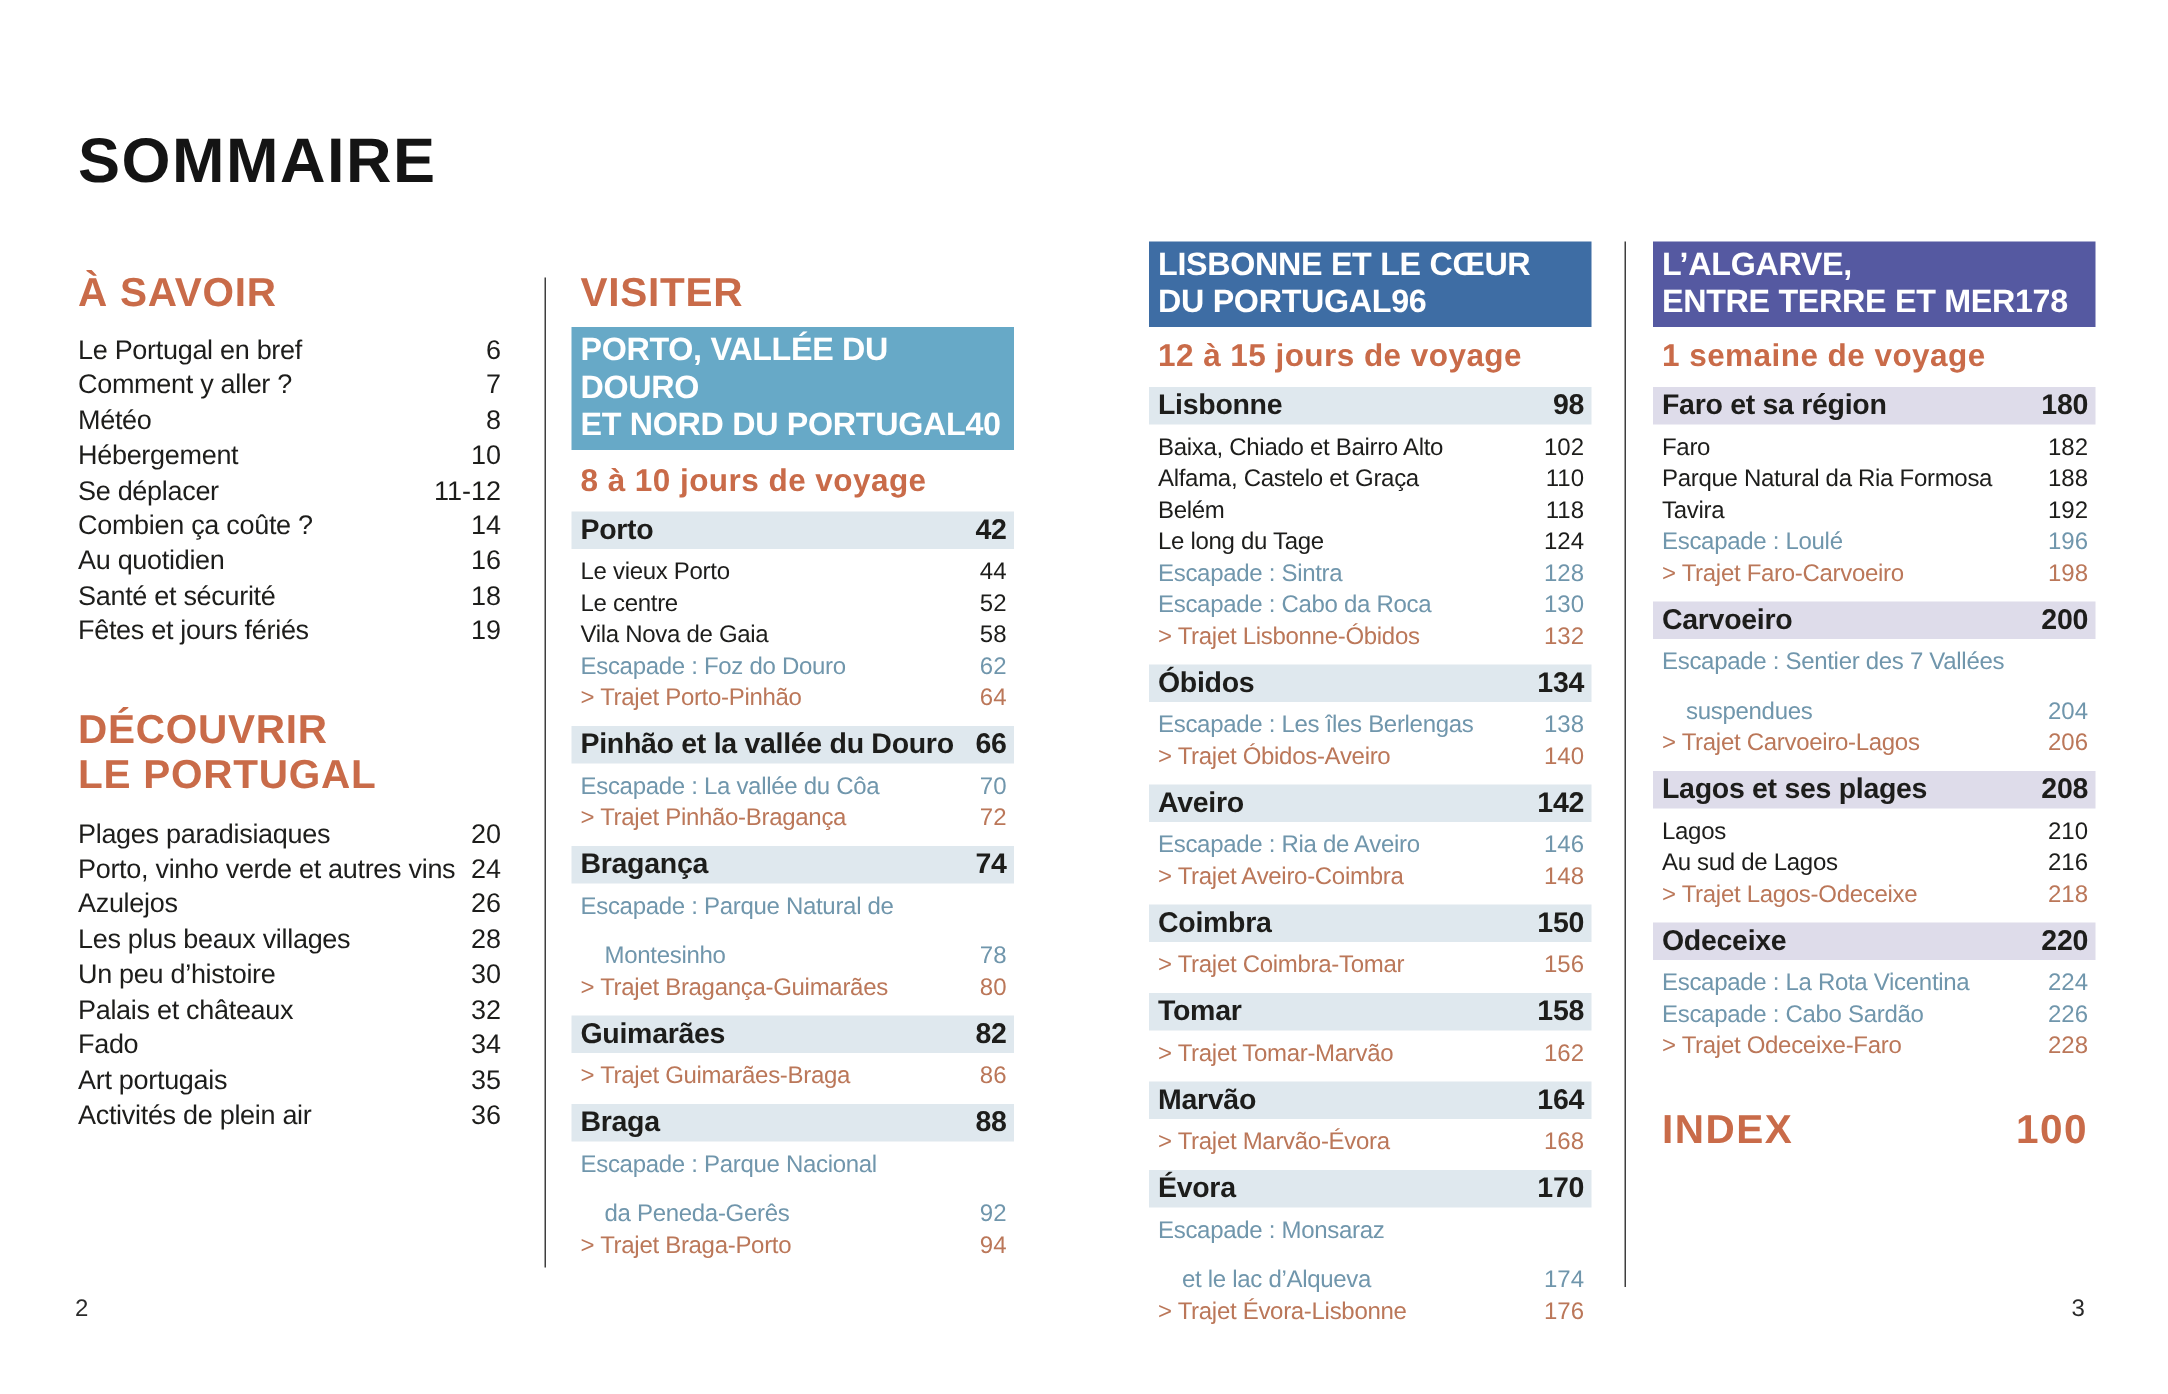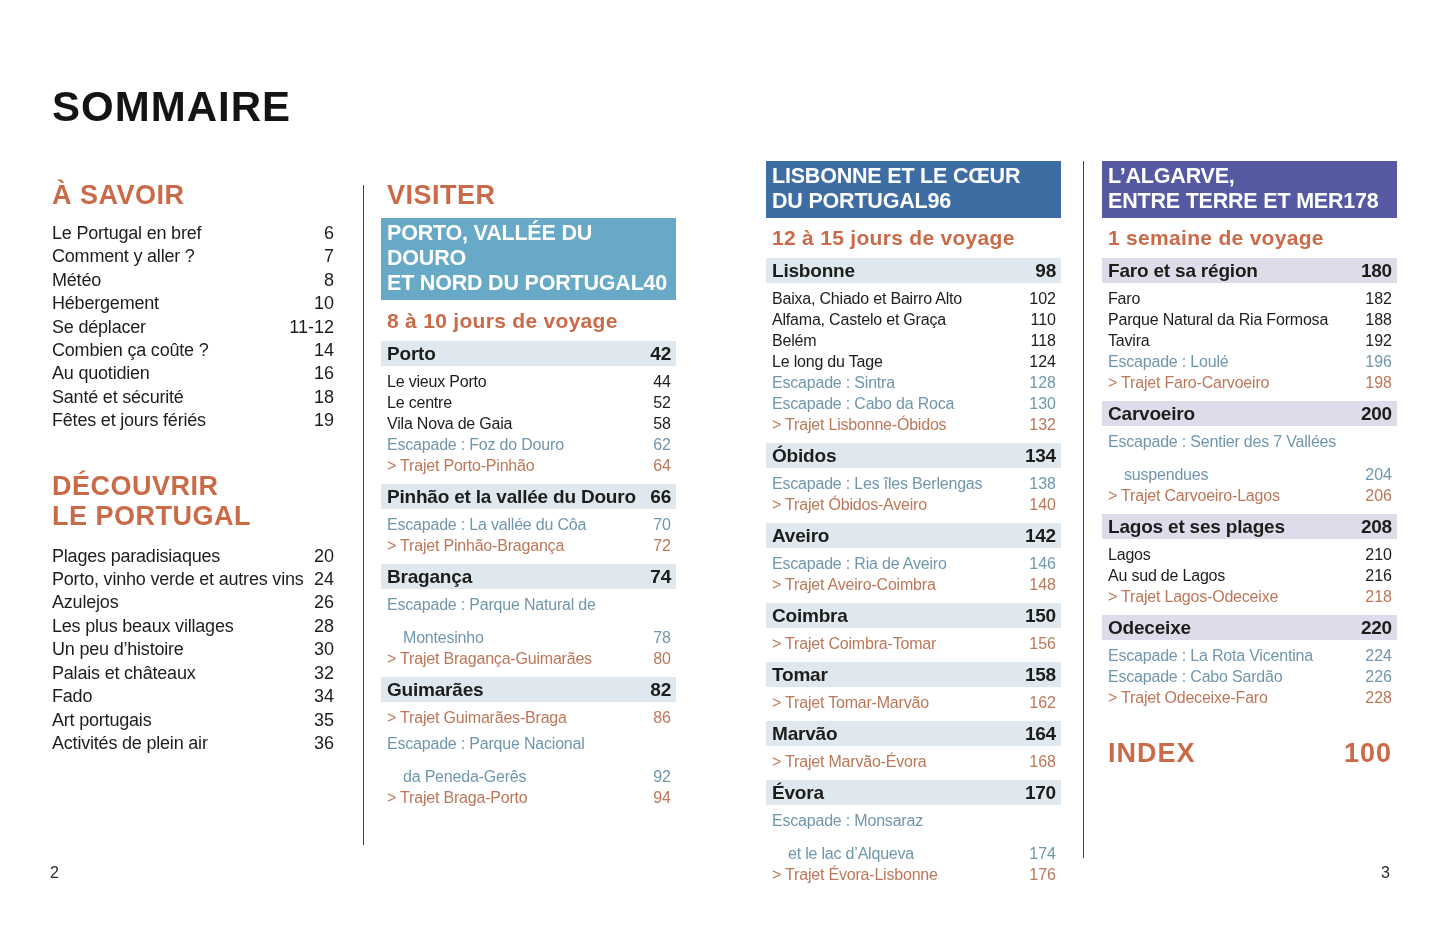--- a/index.html
+++ b/index.html
@@ -208,20 +208,24 @@
         <div class="section-row" style="background: rgb(223, 232, 238);">
           <span class="lbl">Guimarães</span>
           <span class="pg">82</span>
         </div>
         <div class="entries">
           <div class="entry-line style-trajet">
             <span class="lbl">&gt; Trajet Guimarães-Braga</span>
             <span class="pg">86</span>
           </div>
         </div>
+        <div class="section-row" style="background: rgb(223, 232, 238);">
+          <span class="lbl">Braga</span>
+          <span class="pg">88</span>
+        </div>
         <div class="entries">
           <div class="entry-line style-escapade">
             <span class="lbl">Escapade : Parque Nacional</span>
           </div>
           <div class="entry-line style-escapade cont">
             <span class="lbl">da Peneda-Gerês</span>
             <span class="pg">92</span>
           </div>
           <div class="entry-line style-trajet">
             <span class="lbl">&gt; Trajet Braga-Porto</span>

